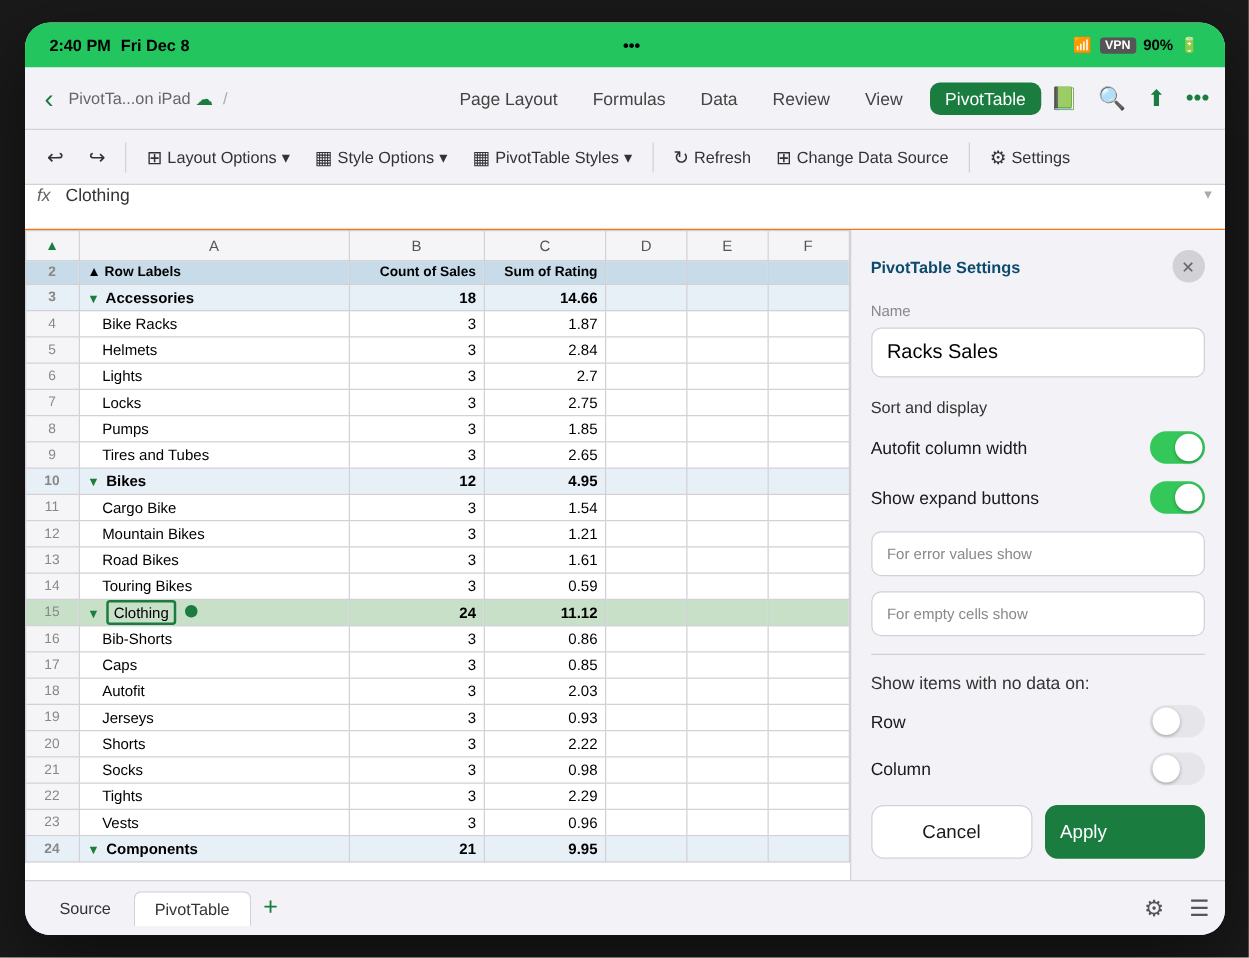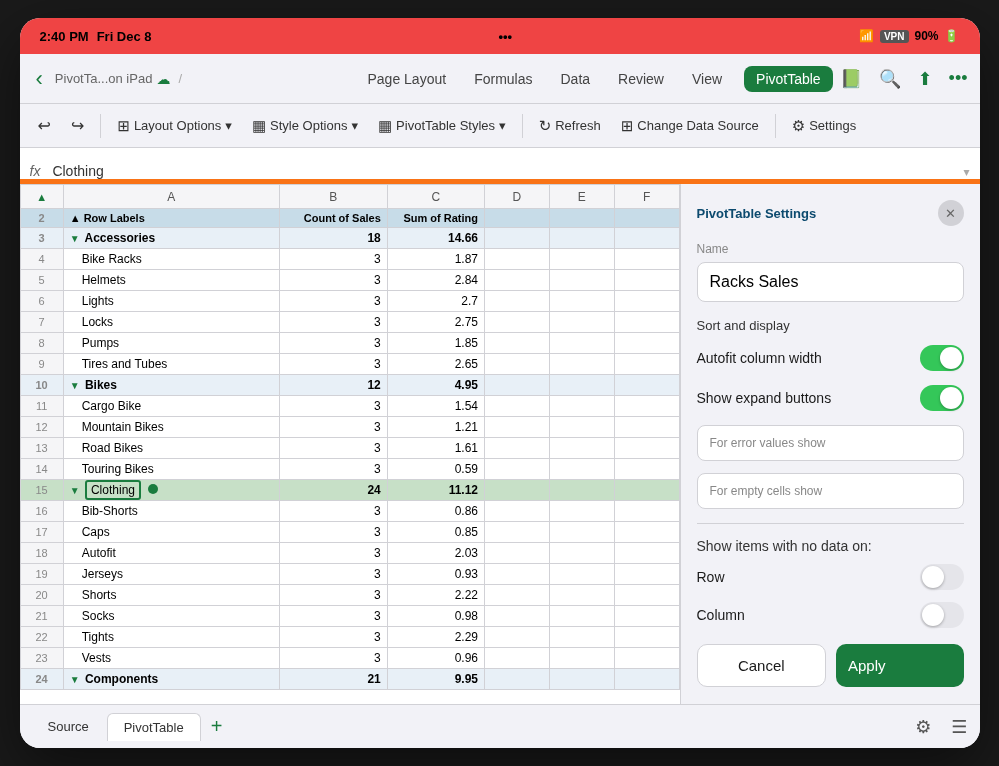--- a/index.html
+++ b/index.html
@@ -16,21 +16,21 @@
       width: 960px;
       height: 730px;
       background: #f2f2f7;
       border-radius: 20px;
       overflow: hidden;
       position: relative;
       box-shadow: 0 20px 60px rgba(0,0,0,0.5);
     }
     
     .status-bar {
-      background: #ef4444;
+      background: #22c55e;
       height: 36px;
       display: flex;
       align-items: center;
       justify-content: space-between;
       padding: 0 20px;
       font-size: 13px;
       font-weight: 600;
     }
     .status-left { display: flex; gap: 8px; align-items: center; }
     .status-right { display: flex; gap: 6px; align-items: center; font-size: 12px; }
@@ -78,23 +78,23 @@
       color: #333;
       border: none;
       background: transparent;
     }
     .toolbar-divider { width: 1px; height: 24px; background: #d1d1d6; margin: 0 4px; }
     
     .formula-bar {
       background: white;
       height: 36px;
       display: flex;
-      align-items: flex-end;
+      align-items: flex-start;
       padding: 0 10px;
-      border-bottom: 5px solid #f97316;
+      border-bottom: 1px solid #f97316;
       gap: 8px;
     }
     .fx-label { color: #666; font-style: italic; font-size: 14px; margin-right: 4px; }
     .formula-value { font-size: 14px; color: #333; flex: 1; }
     
     .main-content {
       display: flex;
       height: calc(730px - 36px - 50px - 44px - 36px - 44px);
     }
     

